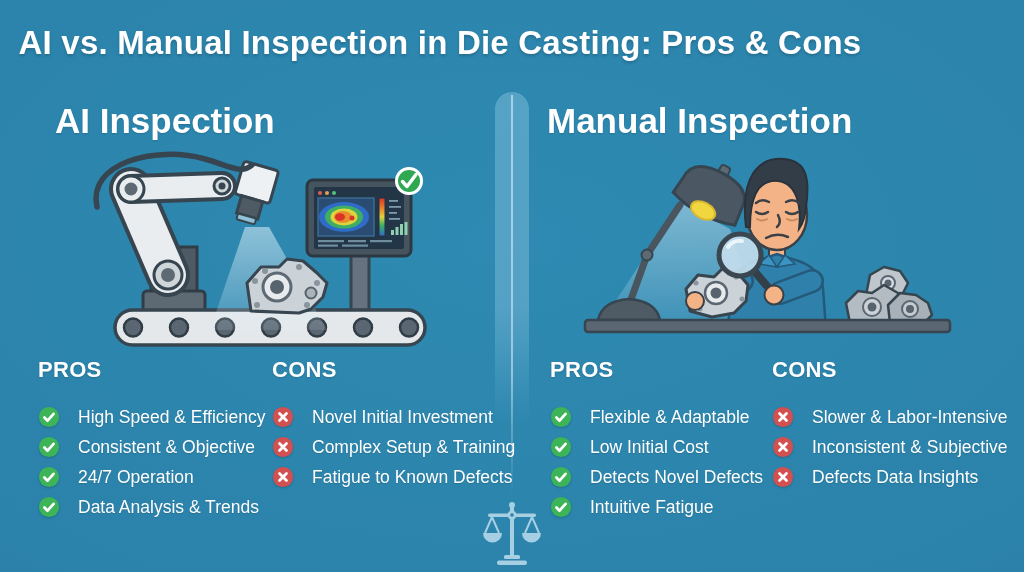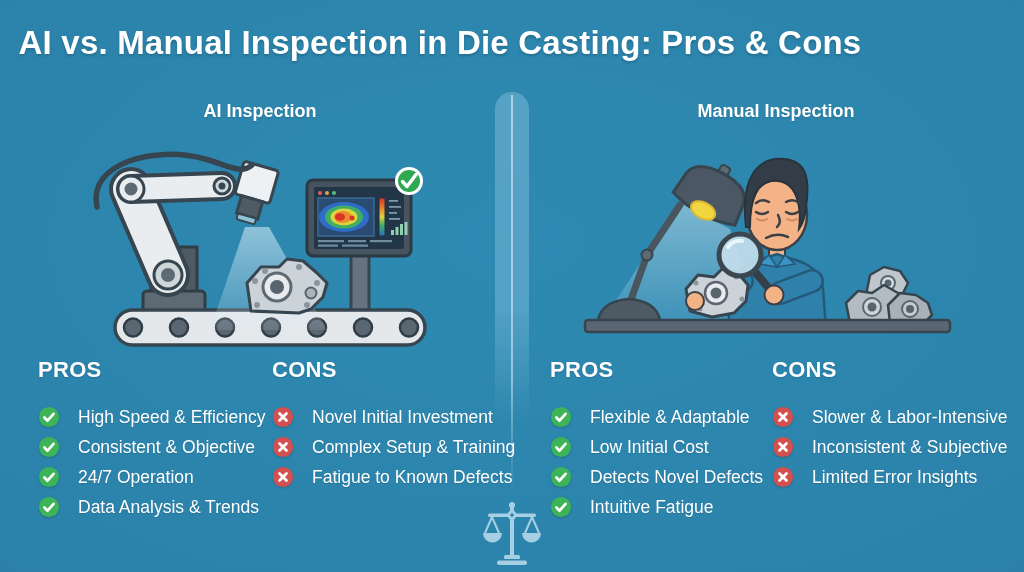--- a/index.html
+++ b/index.html
@@ -6,23 +6,23 @@
   body{
     width:1024px;height:572px;position:relative;overflow:hidden;
     font-family:"Liberation Sans",sans-serif;color:#ffffff;
     background:radial-gradient(130% 130% at 50% 42%, #2e8ab2 0%, #2b82aa 55%, #256f95 100%);
   }
   .title{
     position:absolute;top:24px;left:0;width:880px;text-align:center;
     font-size:33px;font-weight:bold;letter-spacing:.2px;
     text-shadow:0 2px 3px rgba(0,0,0,.18);
   }
-  .sec-heading{position:absolute;top:101px;font-size:18px;font-weight:bold;text-align:center;text-shadow:0 1px 2px rgba(0,0,0,.15);}
+  .sec-heading{position:absolute;top:101px;font-size:35px;font-weight:bold;text-align:left;text-shadow:0 1px 2px rgba(0,0,0,.15);}
   .sec-heading.ai{left:55px;width:410px;}
-  .sec-heading.manual{left:566px;width:420px;}
+  .sec-heading.manual{left:547px;width:420px;}
   .illus{position:absolute;top:143px;}
   .illus.ai{left:55px;width:415px;height:207px;}
   .illus.manual{left:550px;width:430px;height:207px;}
   .divider-bar{
     position:absolute;left:495px;top:92px;width:34px;height:330px;
     border-radius:17px 17px 0 0;
     background:linear-gradient(180deg, rgba(88,164,199,.95) 0%, rgba(88,164,199,.9) 65%, rgba(88,164,199,0) 100%);
   }
   .divider-line{
     position:absolute;left:511px;top:95px;width:2px;height:400px;
@@ -351,21 +351,21 @@
         <circle class="bad" cx="12" cy="12" r="11"></circle>
         <path class="st" d="M8.2 8.2 L15.8 15.8 M15.8 8.2 L8.2 15.8"></path>
       </svg>
     <span class="lbl">Inconsistent &amp; Subjective</span>
   </div>
   <div class="item">
     <svg class="ic" viewBox="0 0 24 24">
         <circle class="bad" cx="12" cy="12" r="11"></circle>
         <path class="st" d="M8.2 8.2 L15.8 15.8 M15.8 8.2 L8.2 15.8"></path>
       </svg>
-    <span class="lbl">Limited Error Insights</span>
+    <span class="lbl">Defects Data Insights</span>
   </div>
 </div>
 
 <div class="scale-wrap">
   <svg viewBox="0 0 62 66" width="62" height="66">
     <g fill="#a6cfe3" stroke="none">
       <circle cx="31" cy="5" r="3"></circle>
       <rect x="29" y="6" width="4" height="49"></rect>
       <rect x="7" y="13.5" width="48" height="3.5" rx="1.75"></rect>
       <circle cx="31" cy="15" r="4.5"></circle>

